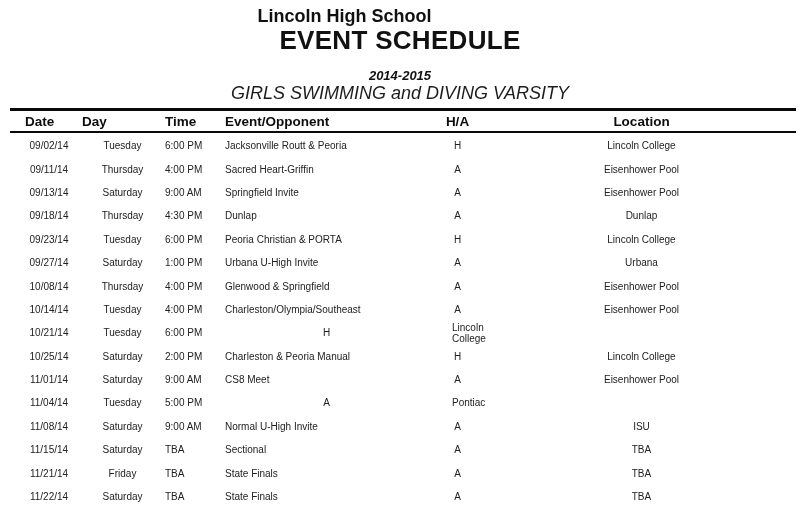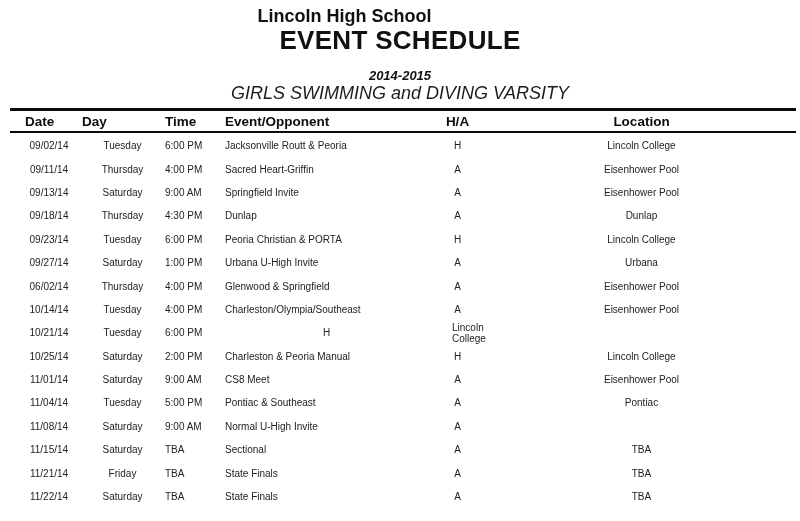--- a/index.html
+++ b/index.html
@@ -118,21 +118,21 @@
       </div>
       <div class="trow grid-row">
         <div class="col-date">09/27/14</div>
         <div class="col-day">Saturday</div>
         <div class="col-time">1:00 PM</div>
         <div class="col-event">Urbana U-High Invite</div>
         <div class="col-ha">A</div>
         <div class="col-location">Urbana</div>
       </div>
       <div class="trow grid-row">
-        <div class="col-date">06/02/14</div>
+        <div class="col-date">10/08/14</div>
         <div class="col-day">Thursday</div>
         <div class="col-time">4:00 PM</div>
         <div class="col-event">Glenwood &amp; Springfield</div>
         <div class="col-ha">A</div>
         <div class="col-location">Eisenhower Pool</div>
       </div>
       <div class="trow grid-row">
         <div class="col-date">10/14/14</div>
         <div class="col-day">Tuesday</div>
         <div class="col-time">4:00 PM</div>
@@ -160,30 +160,30 @@
         <div class="col-day">Saturday</div>
         <div class="col-time">9:00 AM</div>
         <div class="col-event">CS8 Meet</div>
         <div class="col-ha">A</div>
         <div class="col-location">Eisenhower Pool</div>
       </div>
       <div class="trow grid-row">
         <div class="col-date">11/04/14</div>
         <div class="col-day">Tuesday</div>
         <div class="col-time">5:00 PM</div>
-        <div class="col-event">Pontiac &amp; Southeast</div>
         <div class="col-ha">A</div>
         <div class="col-location">Pontiac</div>
       </div>
       <div class="trow grid-row">
         <div class="col-date">11/08/14</div>
         <div class="col-day">Saturday</div>
         <div class="col-time">9:00 AM</div>
         <div class="col-event">Normal U-High Invite</div>
         <div class="col-ha">A</div>
+        <div class="col-location">ISU</div>
       </div>
       <div class="trow grid-row">
         <div class="col-date">11/15/14</div>
         <div class="col-day">Saturday</div>
         <div class="col-time">TBA</div>
         <div class="col-event">Sectional</div>
         <div class="col-ha">A</div>
         <div class="col-location">TBA</div>
       </div>
       <div class="trow grid-row">

